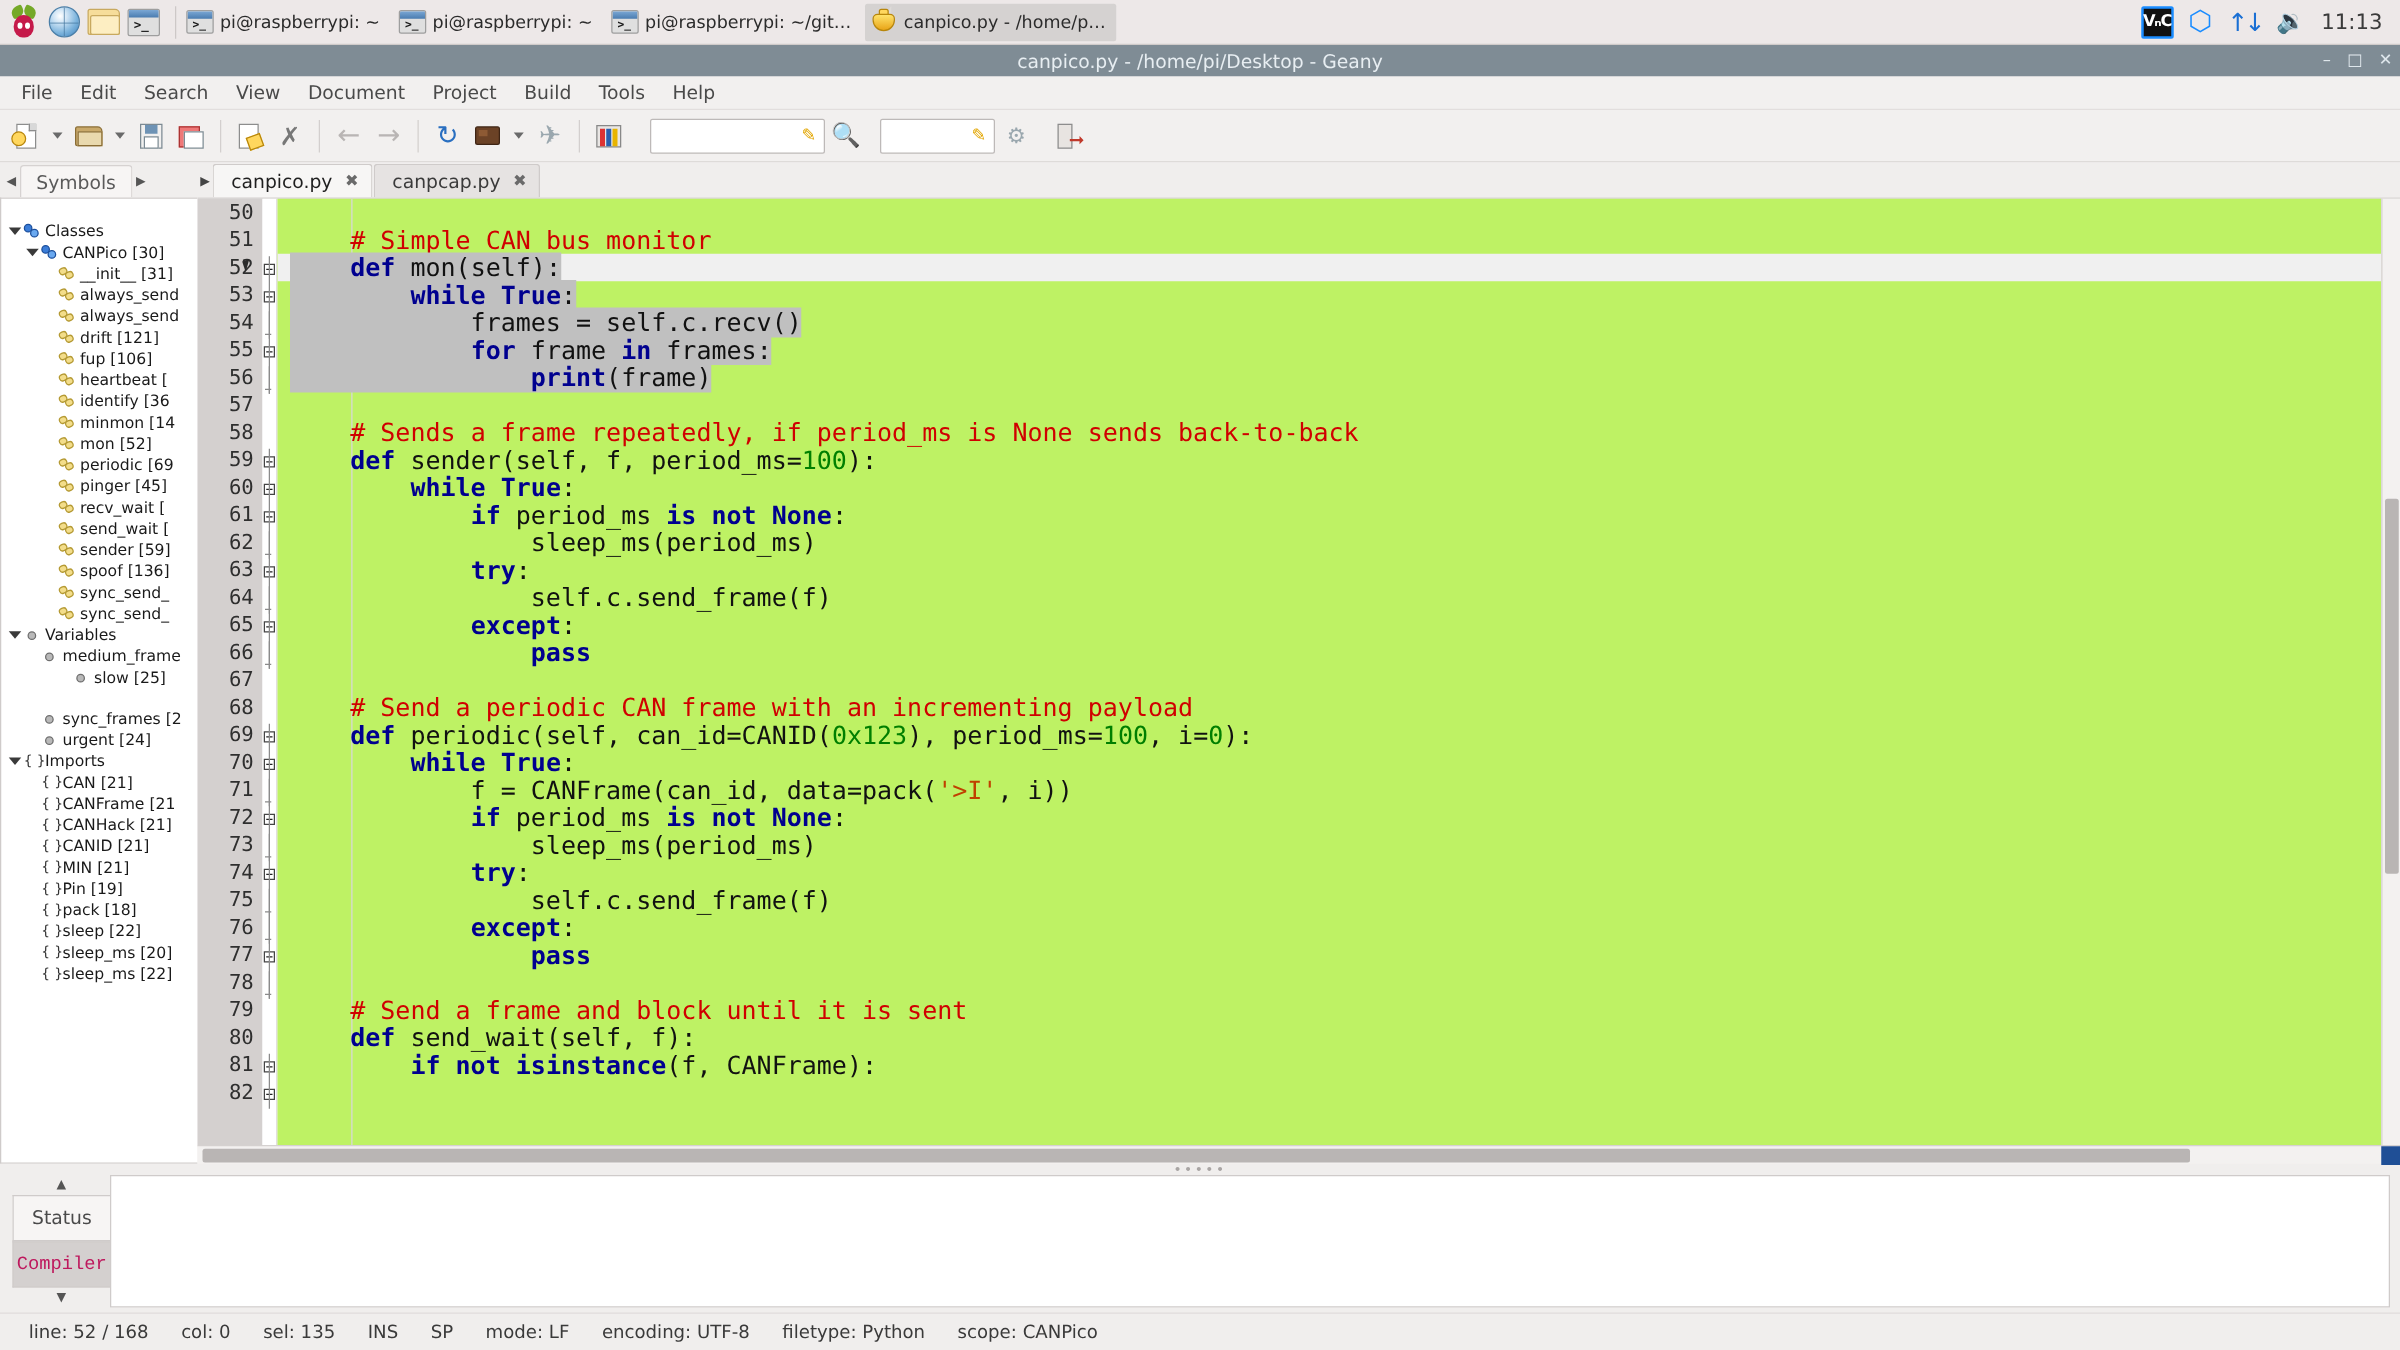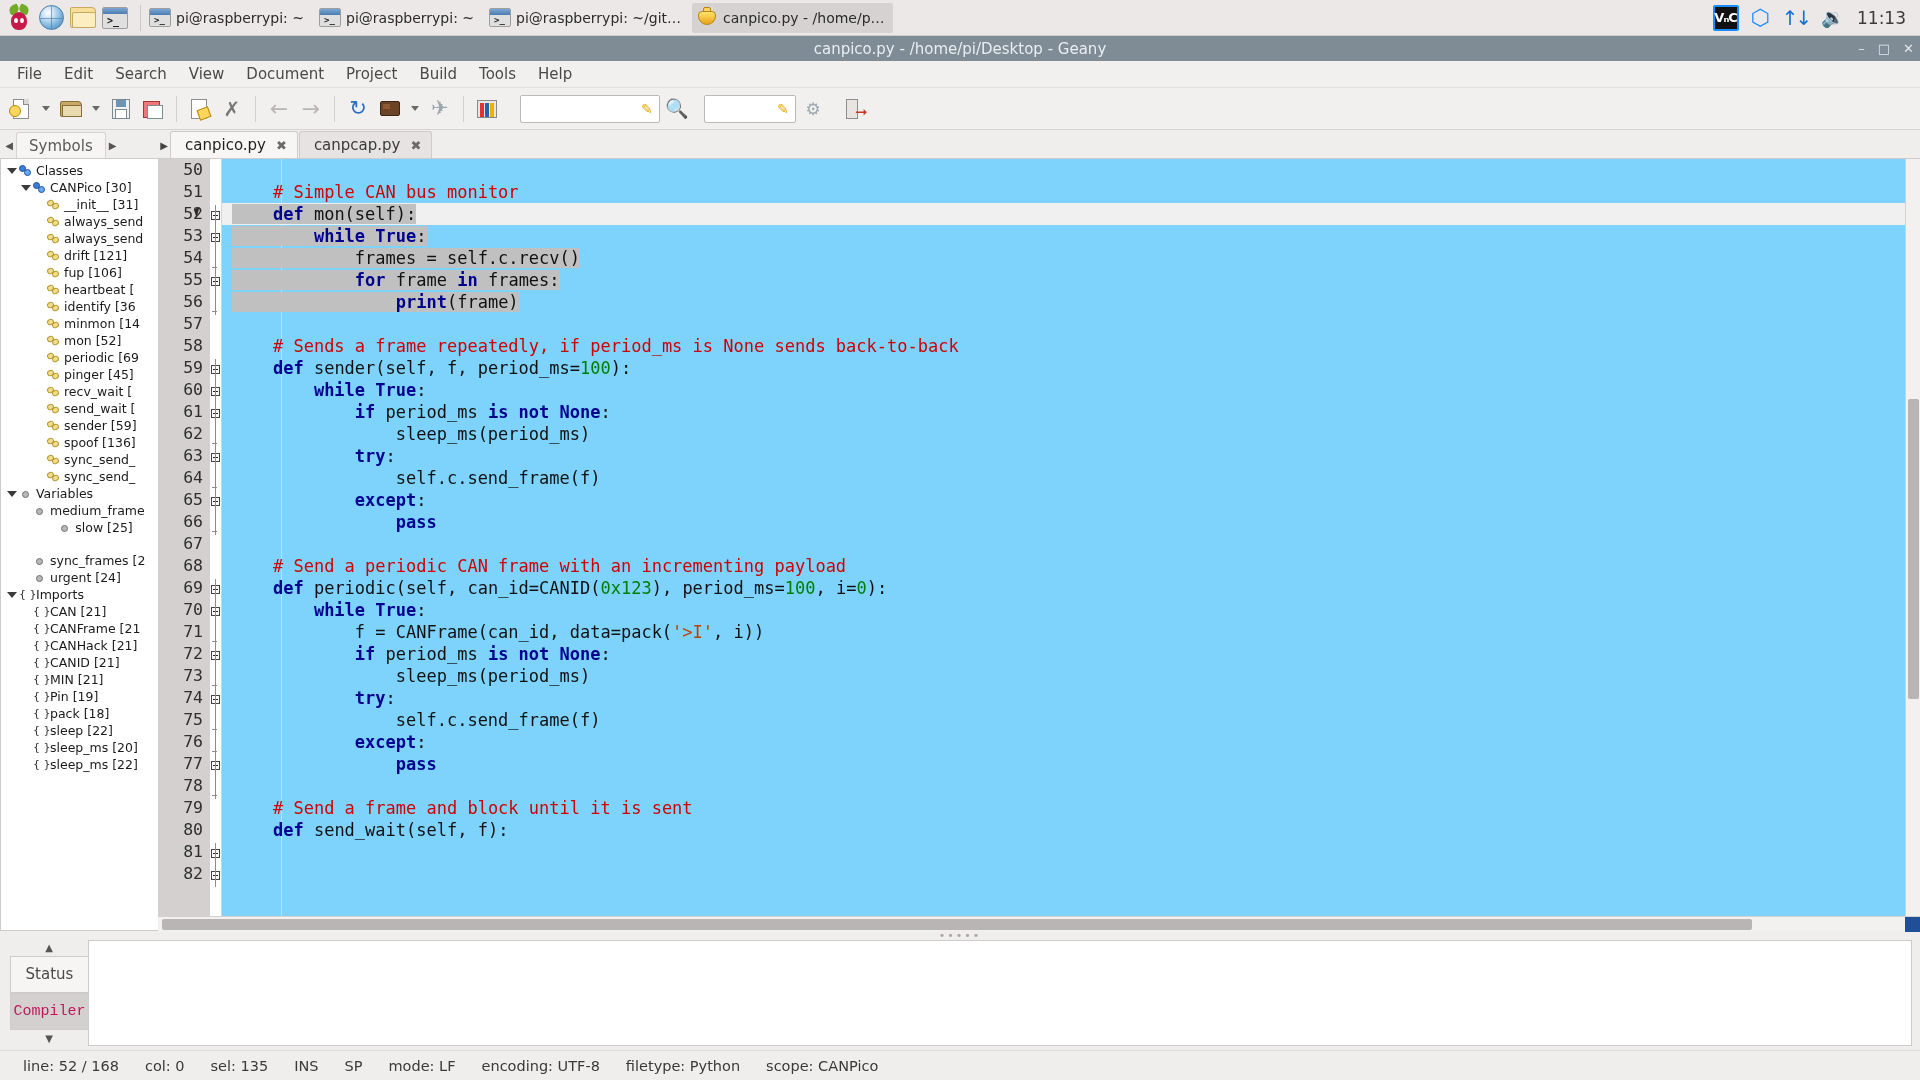--- a/index.html
+++ b/index.html
@@ -193,21 +193,21 @@
   }
   #sb-tabs { height:28px; display:flex; align-items:flex-end; padding-left:2px; }
   .sb-arrow { width:14px; height:26px; display:flex; align-items:center; justify-content:center; color:#555; font-size:10px;}
   .sb-tab {
     height:26px; padding:0 12px; display:flex; align-items:center;
     font-size:15px; color:#5a5a5a; background:#f7f5f4;
     border:1px solid #d6d2d1; border-bottom:none; border-radius:3px 3px 0 0;
   }
   #sb-tree {
     flex:1; background:#ffffff; border:1px solid #cfcbca; border-right:none;
-    overflow:hidden; padding-top:3px; min-height:0;
+    overflow:hidden; padding-top:17px; min-height:0;
   }
   .tnode { display:flex; align-items:center; height:17px; font-size:12.5px; color:#1a1a1a; white-space:nowrap; }
   .tw { width:14px; display:flex; align-items:center; justify-content:center; flex:0 0 14px; }
   .tri-dn { width:0;height:0;border-left:5px solid transparent;border-right:5px solid transparent;border-top:6px solid #3a3a3a; }
   .ic-class { width:14px; height:12px; position:relative; flex:0 0 14px; margin-right:3px;}
   .ic-class b { position:absolute; width:7px; height:7px; border-radius:50%; background:#3b7dd8; border:1px solid #1c4f9c;}
   .ic-class b:nth-child(1){ left:0; top:0;}
   .ic-class b:nth-child(2){ left:5px; top:4px; background:#6aa9f0;}
   .ic-method { width:14px; height:12px; position:relative; flex:0 0 14px; margin-right:3px;}
   .ic-method b { position:absolute; width:7px; height:6px; border-radius:3px; background:#f3dd8a; border:1px solid #b59a33; }
@@ -240,22 +240,22 @@
   #markers { width:12px; background:#fff; flex:0 0 12px; position:relative; border-right:1px solid #d9d5d4;}
   .fold {
     position:absolute; left:1px; width:9px; height:9px; border:1px solid #444; background:#fff;
   }
   .fold::before { content:''; position:absolute; left:1px; top:3px; width:5px; height:1px; background:#222; }
   .vline { position:absolute; left:5px; width:1px; background:#8b8b8b; }
   .tickline { position:absolute; left:2px; width:5px; height:1px; background:#8b8b8b; }
 
   #code {
     flex:1; position:relative; overflow:hidden;
-    font-family:"DejaVu Sans Mono", monospace; font-size:17px;
-    background:#7dd3fc;
+    font-family:"DejaVu Sans Mono", monospace; font-size:20px;
+    background:#bef264;
   }
   .cl { height:22px; line-height:22px; white-space:pre; position:relative; padding-left:10px; }
   .cl.cur { background:#f0f0f0; }
   .sel { background:#c0c0c0; }
   .k  { color:#00008f; font-weight:bold; }
   .cm { color:#d00000; }
   .nm { color:#007f00; }
   .st { color:#c04000; }
   .pl { color:#111; }
   #vline-indent {
@@ -870,20 +870,21 @@
             <div class="cl"><span><span class="pl">            f = CANFrame(can_id, data=pack(</span><span class="st">'&gt;I'</span><span class="pl">, i))</span></span></div>
             <div class="cl"><span><span class="pl">            </span><span class="k">if</span><span class="pl"> period_ms </span><span class="k">is not</span><span class="pl"> </span><span class="k">None</span><span class="pl">:</span></span></div>
             <div class="cl"><span><span class="pl">                sleep_ms(period_ms)</span></span></div>
             <div class="cl"><span><span class="pl">            </span><span class="k">try</span><span class="pl">:</span></span></div>
             <div class="cl"><span><span class="pl">                self.c.send_frame(f)</span></span></div>
             <div class="cl"><span><span class="pl">            </span><span class="k">except</span><span class="pl">:</span></span></div>
             <div class="cl"><span><span class="pl">                </span><span class="k">pass</span></span></div>
             <div class="cl"><span></span></div>
             <div class="cl"><span><span class="pl">    </span><span class="cm"># Send a frame and block until it is sent</span></span></div>
             <div class="cl"><span><span class="pl">    </span><span class="k">def</span><span class="pl"> send_wait(self, f):</span></span></div>
+            <div class="cl"><span><span class="pl">        </span><span class="k">if not</span><span class="pl"> </span><span class="k">isinstance</span><span class="pl">(f, CANFrame):</span></span></div>
           </div>
         <div class="vsb">
           <div class="thumb" style="top:240px;height:300px;"></div>
         </div>
       </div>
 
       <div class="hsb">
         <div class="thumb" style="left:4px;width:1590px;"></div>
         <div class="sb-end"></div>
       </div>

